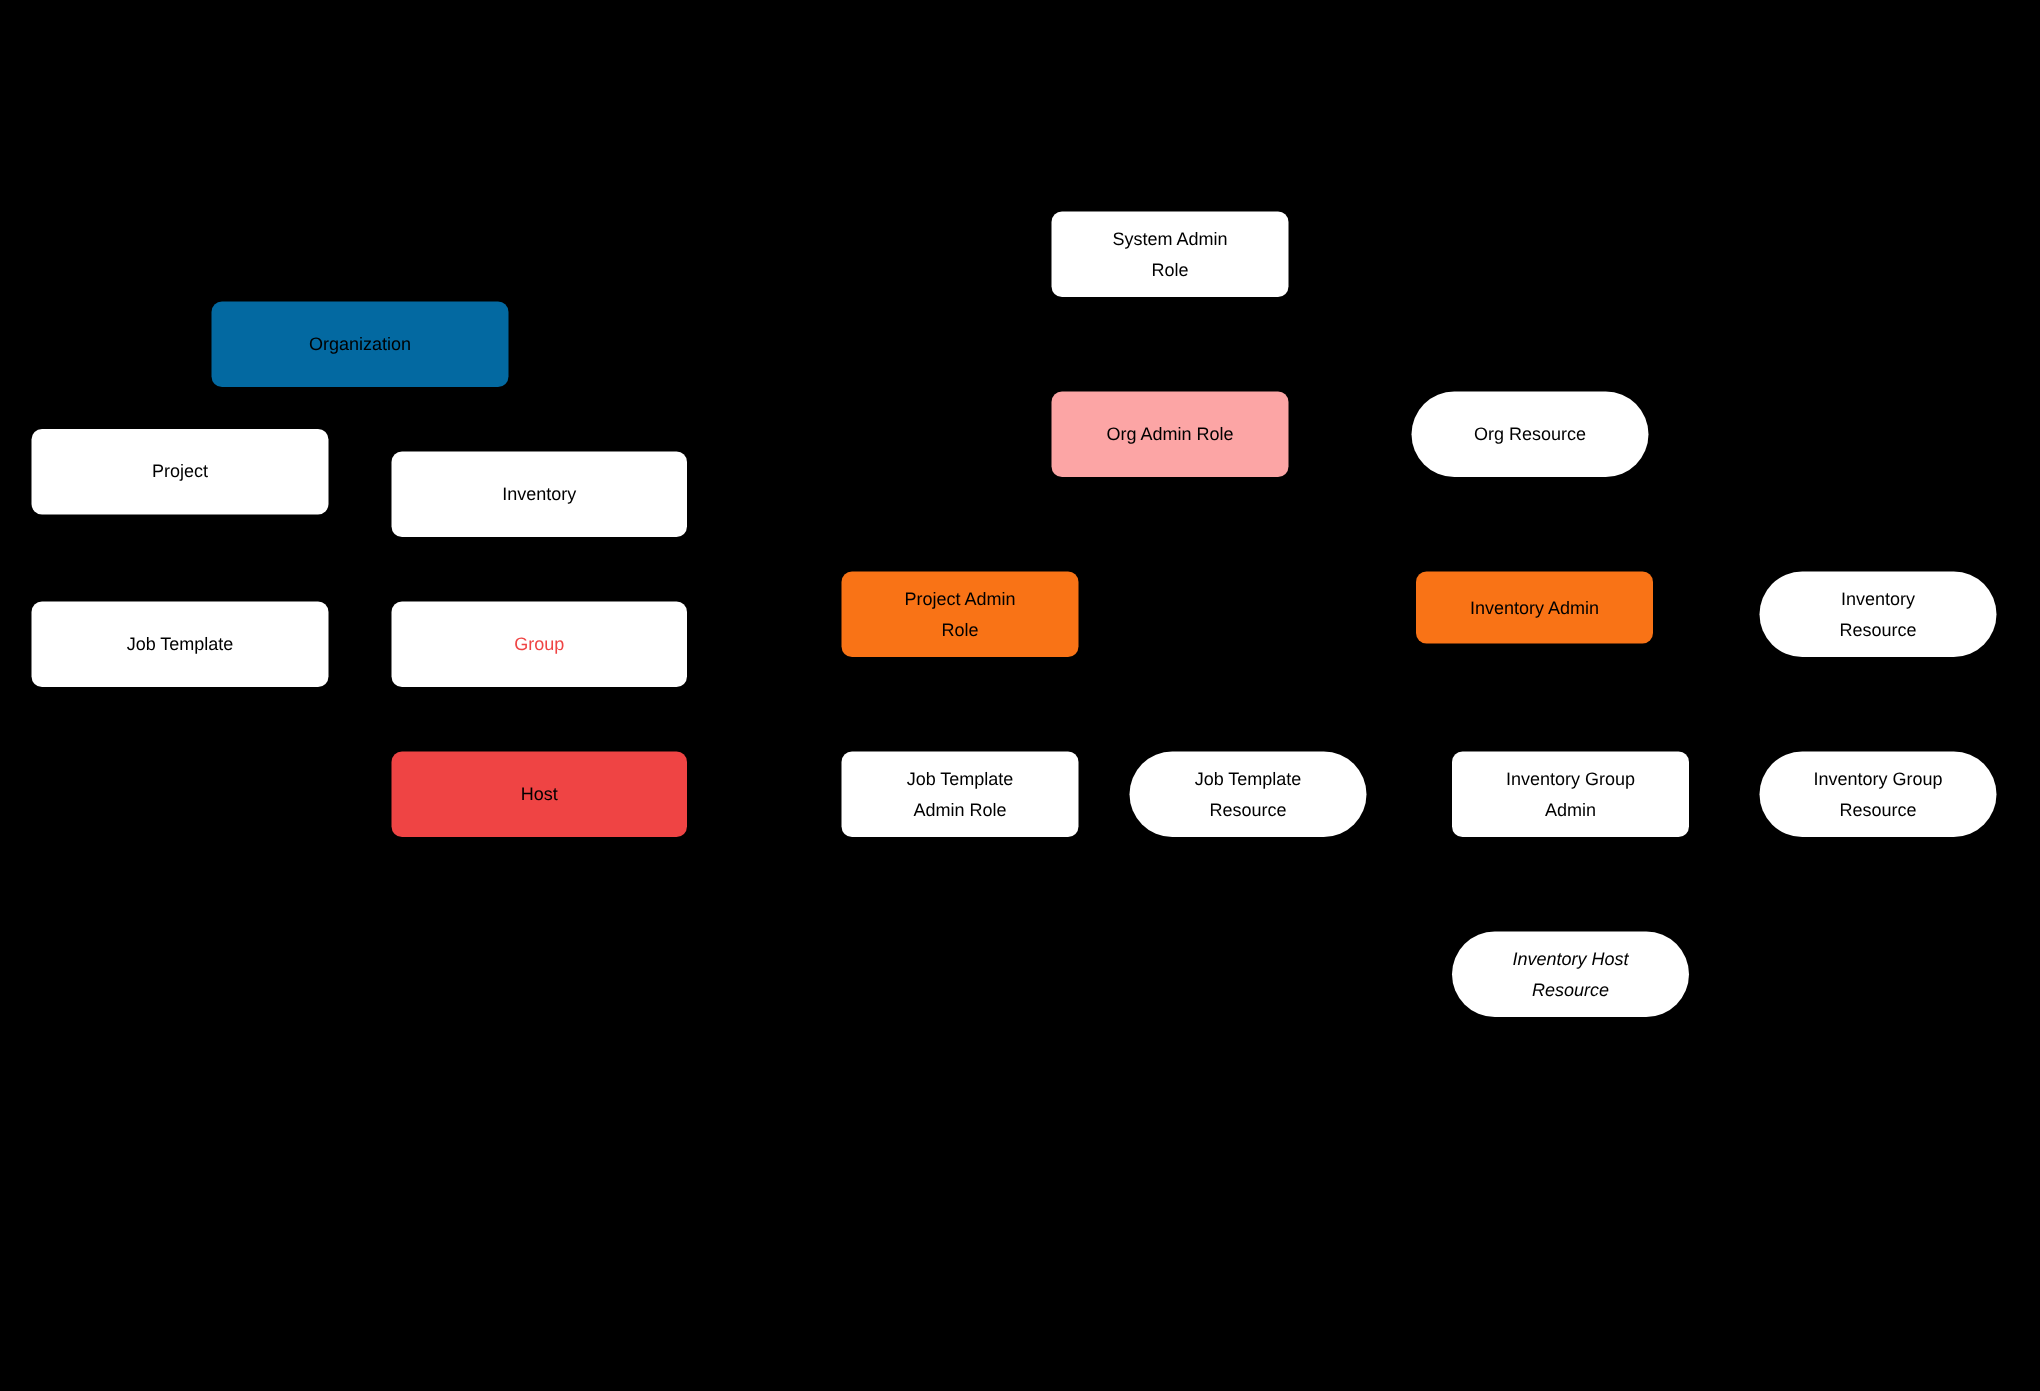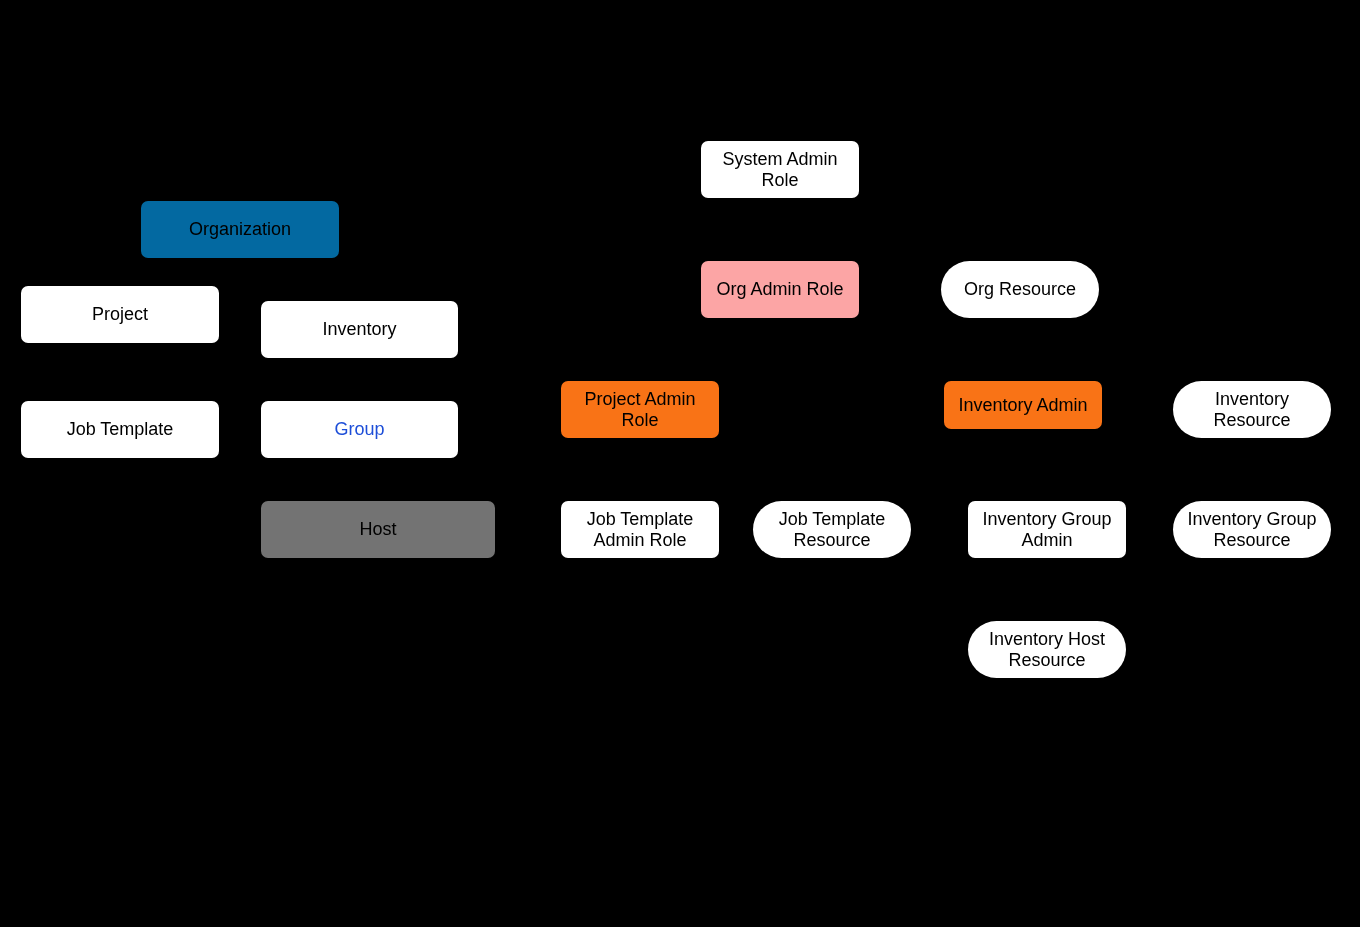--- a/index.html
+++ b/index.html
@@ -17,21 +17,21 @@
   }
   .node {
     position: absolute;
     box-sizing: border-box;
     display: flex;
     align-items: center;
     justify-content: center;
     text-align: center;
     background: #ffffff;
     color: #000000;
-    font-size: 18px;
+    font-size: 12px;
     line-height: 21px;
     white-space: pre-line;
   }
   .node.rect {
     border-radius: 7px;
   }
   .node.pill {
     border-radius: 28.5px;
   }
   .node .node-label {
@@ -39,34 +39,34 @@
   }
 </style>
 </head>
 <body>
 
 <div id="diagram-canvas" style="width: 1360px; height: 927px; background: rgb(0, 0, 0);">
     <div class="node rect" style="left: 141px; top: 201px; width: 198px; height: 57px; background: #0369a1; color: rgb(0, 0, 0);"><span class="node-label">Organization</span></div>
     <div class="node rect" style="left: 21px; top: 286px; width: 198px; height: 57px; background: rgb(255, 255, 255); color: rgb(0, 0, 0);"><span class="node-label">Project</span></div>
     <div class="node rect" style="left: 261px; top: 301px; width: 197px; height: 57px; background: rgb(255, 255, 255); color: rgb(0, 0, 0);"><span class="node-label">Inventory</span></div>
     <div class="node rect" style="left: 21px; top: 401px; width: 198px; height: 57px; background: rgb(255, 255, 255); color: rgb(0, 0, 0);"><span class="node-label">Job Template</span></div>
-    <div class="node rect" style="left: 261px; top: 401px; width: 197px; height: 57px; background: rgb(255, 255, 255); color: #1d4ed8;"><span class="node-label">Group</span></div>
-    <div class="node rect" style="left: 261px; top: 501px; width: 234px; height: 57px; background: #737373; color: rgb(0, 0, 0);"><span class="node-label">Host</span></div>
+    <div class="node rect" style="left: 261px; top: 401px; width: 197px; height: 57px; background: rgb(255, 255, 255); color: #ef4444;"><span class="node-label">Group</span></div>
+    <div class="node rect" style="left: 261px; top: 501px; width: 197px; height: 57px; background: #ef4444; color: rgb(0, 0, 0);"><span class="node-label">Host</span></div>
     <div class="node rect" style="left: 701px; top: 141px; width: 158px; height: 57px; background: rgb(255, 255, 255); color: rgb(0, 0, 0);"><span class="node-label">System Admin
 Role</span></div>
     <div class="node rect" style="left: 701px; top: 261px; width: 158px; height: 57px; background: #fca5a5; color: rgb(0, 0, 0);"><span class="node-label">Org Admin Role</span></div>
     <div class="node pill" style="left: 941px; top: 261px; width: 158px; height: 57px; background: rgb(255, 255, 255); color: rgb(0, 0, 0);"><span class="node-label">Org Resource</span></div>
     <div class="node rect" style="left: 561px; top: 381px; width: 158px; height: 57px; background: #f97316; color: rgb(0, 0, 0);"><span class="node-label">Project Admin
 Role</span></div>
     <div class="node rect" style="left: 944px; top: 381px; width: 158px; height: 48px; background: #f97316; color: rgb(0, 0, 0);"><span class="node-label">Inventory Admin</span></div>
     <div class="node pill" style="left: 1173px; top: 381px; width: 158px; height: 57px; background: rgb(255, 255, 255); color: rgb(0, 0, 0);"><span class="node-label">Inventory
 Resource</span></div>
     <div class="node rect" style="left: 561px; top: 501px; width: 158px; height: 57px; background: rgb(255, 255, 255); color: rgb(0, 0, 0);"><span class="node-label">Job Template
 Admin Role</span></div>
     <div class="node pill" style="left: 753px; top: 501px; width: 158px; height: 57px; background: rgb(255, 255, 255); color: rgb(0, 0, 0);"><span class="node-label">Job Template
 Resource</span></div>
     <div class="node rect" style="left: 968px; top: 501px; width: 158px; height: 57px; background: rgb(255, 255, 255); color: rgb(0, 0, 0);"><span class="node-label">Inventory Group
 Admin</span></div>
     <div class="node pill" style="left: 1173px; top: 501px; width: 158px; height: 57px; background: rgb(255, 255, 255); color: rgb(0, 0, 0);"><span class="node-label">Inventory Group
 Resource</span></div>
-    <div class="node pill" style="left: 968px; top: 621px; width: 158px; height: 57px; background: rgb(255, 255, 255); color: rgb(0, 0, 0);"><span class="node-label">Inventory Host
+    <div class="node pill" style="left: 968px; top: 621px; width: 158px; height: 57px; background: rgb(255, 255, 255); color: rgb(0, 0, 0); font-style: italic;"><span class="node-label">Inventory Host
 Resource</span></div>
   </div>
 
 </body></html>

